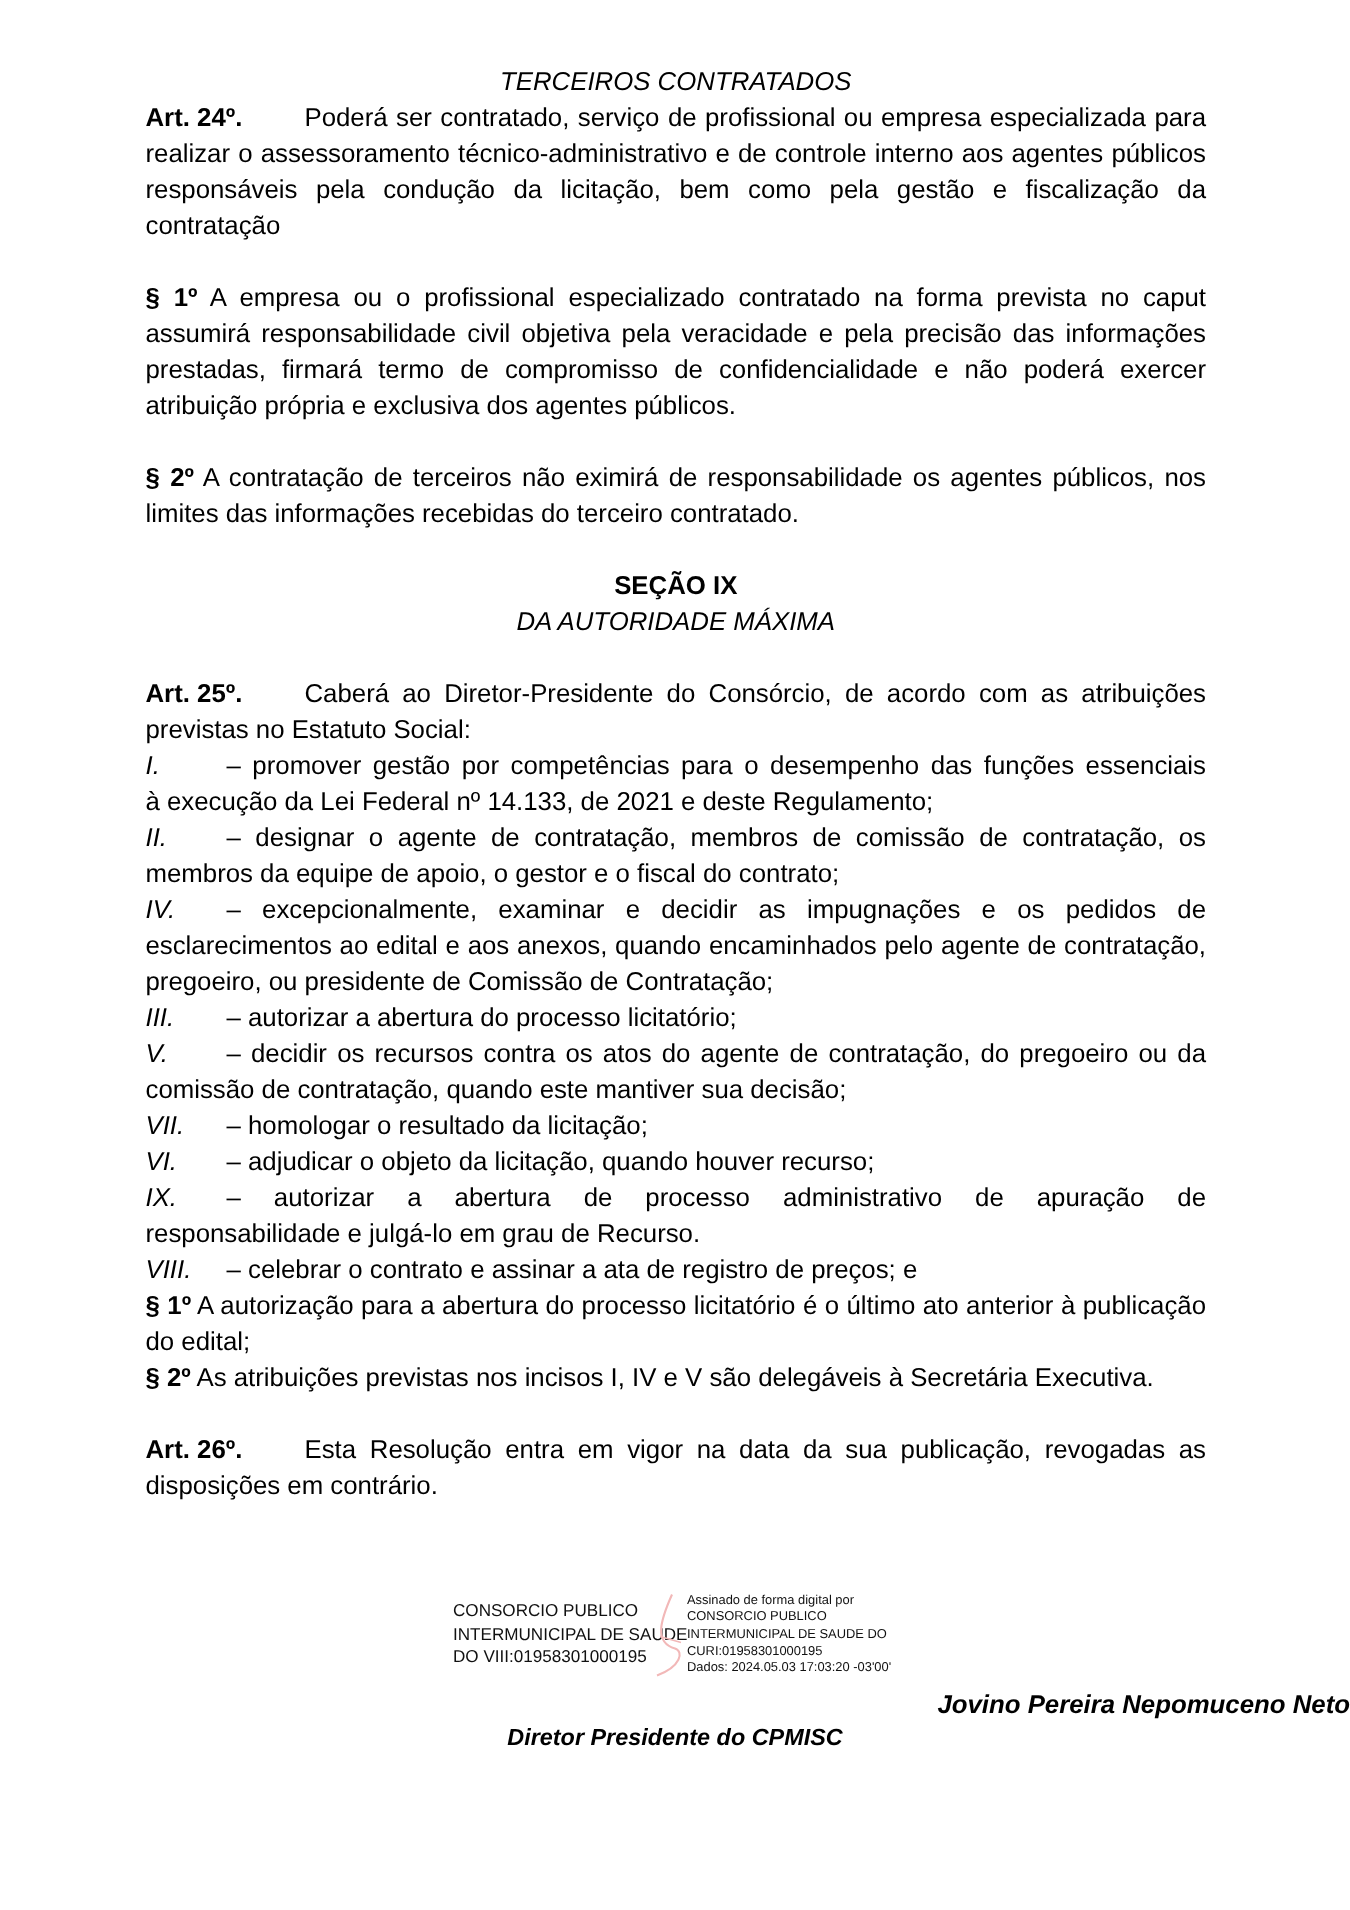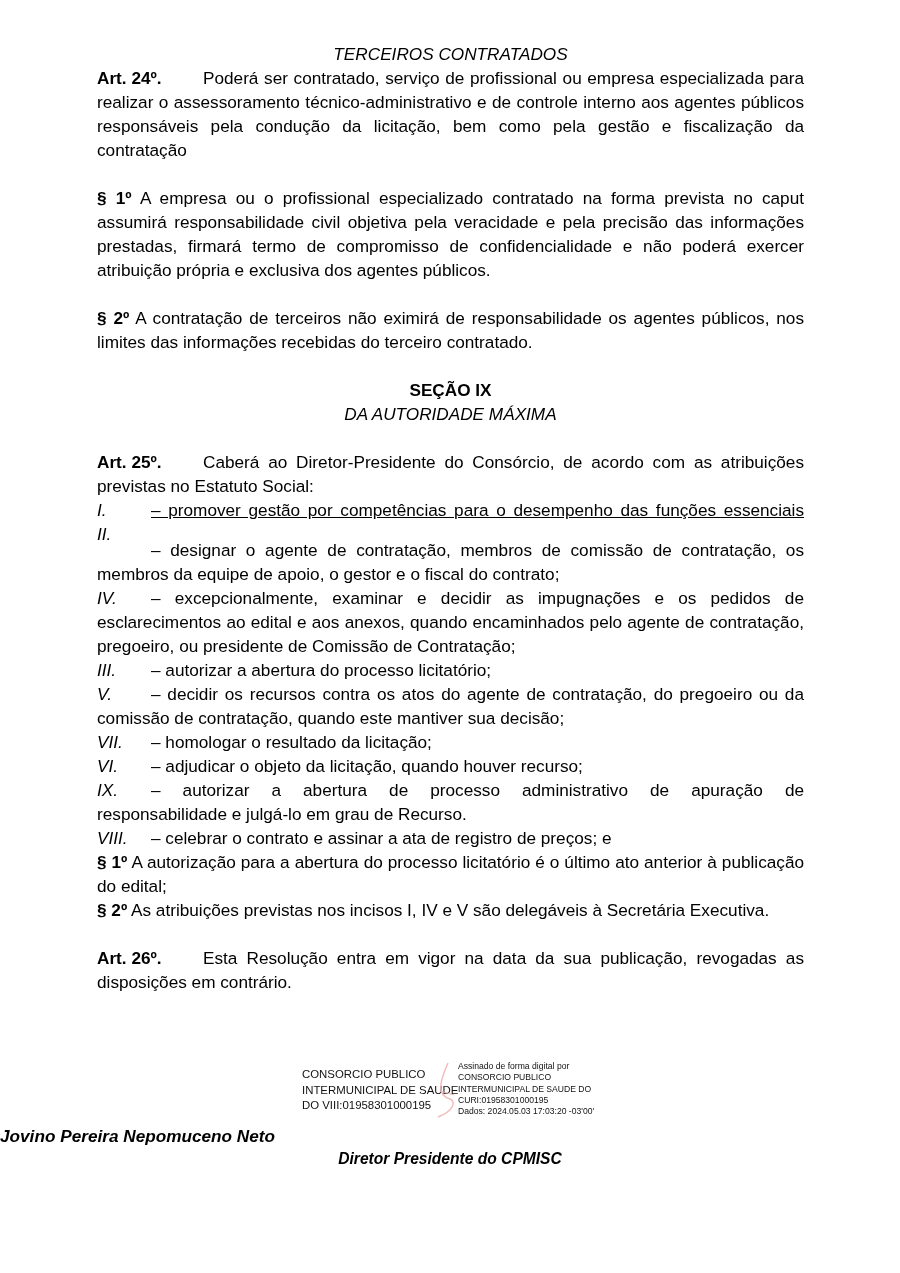--- a/index.html
+++ b/index.html
@@ -18,21 +18,21 @@
   .inc { display: flex; }
   .inc-num { font-style: italic; width: 54px; flex: none; }
   .inc-text { flex: 1; text-align: justify; }
   .inc-wrap p { text-align: justify; }
   .sig { position: absolute; left: 0; width: 900px; }
   .sig-place { top: 1027px; text-align: center; }
   .sig-block { position: absolute; left: 302px; top: 1061px; width: 310px; height: 60px; }
   .sig-left { position: absolute; left: 0; top: 6px; font-size: 11.4px; line-height: 15.5px; color: #111; }
   .sig-right { position: absolute; left: 156px; top: 0; font-size: 8.6px; line-height: 11.3px; color: #111; }
   .sig-mark { position: absolute; left: 128px; top: 0; width: 30px; height: 58px; }
-  .sig-name { top: 1124px; text-align: left; font-weight: bold; font-style: italic; font-size: 17.2px; }
+  .sig-name { top: 1124px; text-align: right; font-weight: bold; font-style: italic; font-size: 17.2px; }
   .sig-title { top: 1147px; text-align: center; font-weight: bold; font-style: italic; font-size: 15.6px; }
 </style>
 </head>
 <body>
 
 <div class="page">
   <div class="content">
     <div class="center italic">TERCEIROS CONTRATADOS</div>
 
     <p><span class="art-label">Art. 24º.</span><span>Poderá ser contratado, serviço de profissional ou empresa especializada para realizar o assessoramento técnico-administrativo e de controle interno aos agentes públicos responsáveis pela condução da licitação, bem como pela gestão e fiscalização da contratação</span></p>
@@ -45,27 +45,28 @@
     <div class="center bold">SEÇÃO IX</div>
     <div class="center italic">DA AUTORIDADE MÁXIMA</div>
     <div class="gap"></div>
 
     <p><span class="art-label">Art. 25º.</span><span>Caberá ao Diretor-Presidente do Consórcio, de acordo com as atribuições previstas no Estatuto Social:</span></p>
 
     <div class="inc-wrap">
       <div>
           <div class="inc">
             <span class="inc-num">I.</span>
-            <span class="inc-text" style="text-align-last: justify; text-decoration: underline;">– promover gestão por competências para o desempenho das funções essenciais</span>
+            <span class="inc-text" style="text-align-last: justify;">– promover gestão por competências para o desempenho das funções essenciais</span>
           </div>
+          <p>à execução da Lei Federal nº 14.133, de 2021 e deste Regulamento;</p>
         </div>
       <div>
           <div class="inc">
             <span class="inc-num">II.</span>
-            <span class="inc-text" style="text-align-last: justify; margin-top: 16px;">– designar o agente de contratação, membros de comissão de contratação, os</span>
+            <span class="inc-text" style="text-align-last: justify;">– designar o agente de contratação, membros de comissão de contratação, os</span>
           </div>
           <p>membros da equipe de apoio, o gestor e o fiscal do contrato;</p>
         </div>
       <div>
           <div class="inc">
             <span class="inc-num">IV.</span>
             <span class="inc-text" style="text-align-last: justify;">– excepcionalmente, examinar e decidir as impugnações e os pedidos de</span>
           </div>
           <p>esclarecimentos ao edital e aos anexos, quando encaminhados pelo agente de contratação, pregoeiro, ou presidente de Comissão de Contratação;</p>
         </div>

